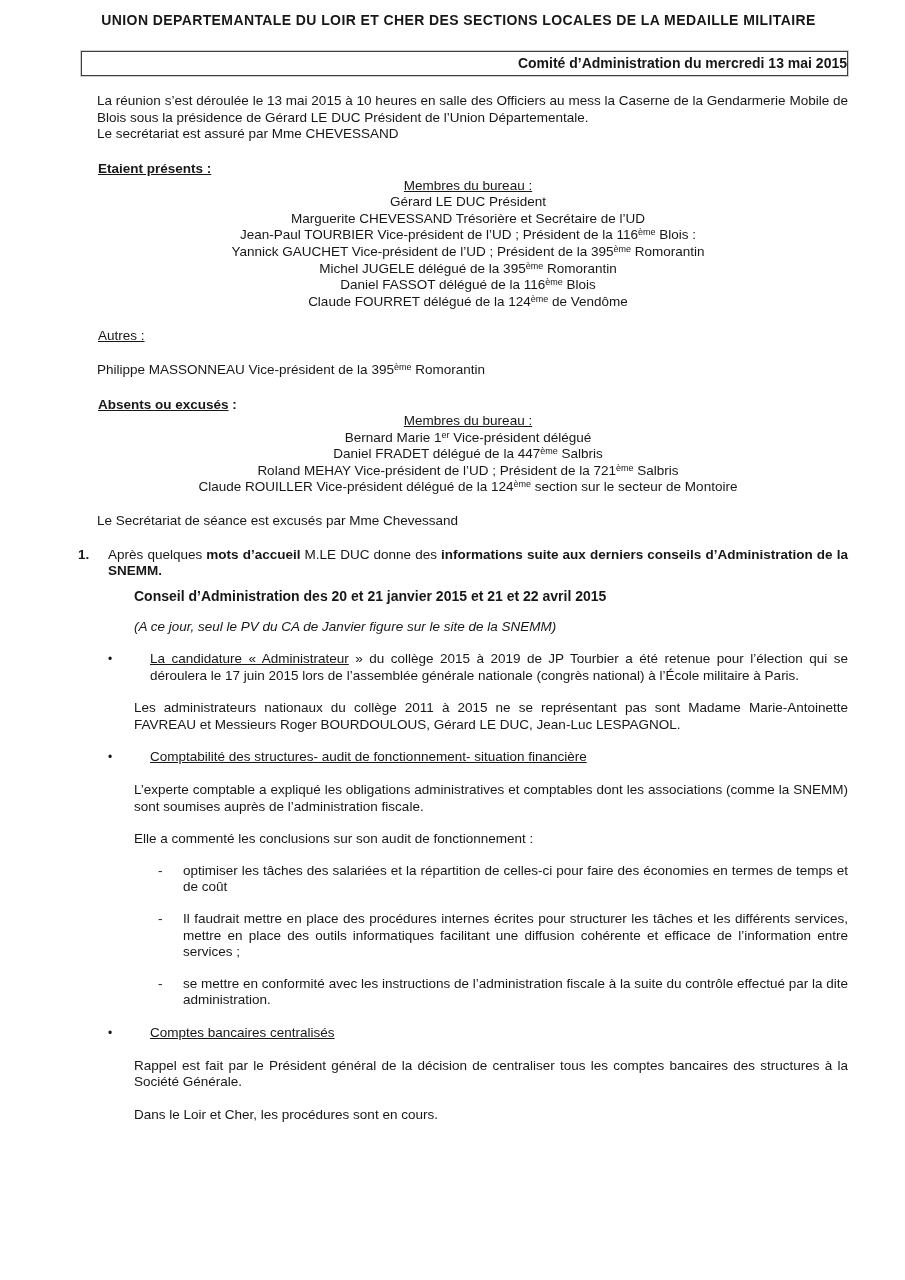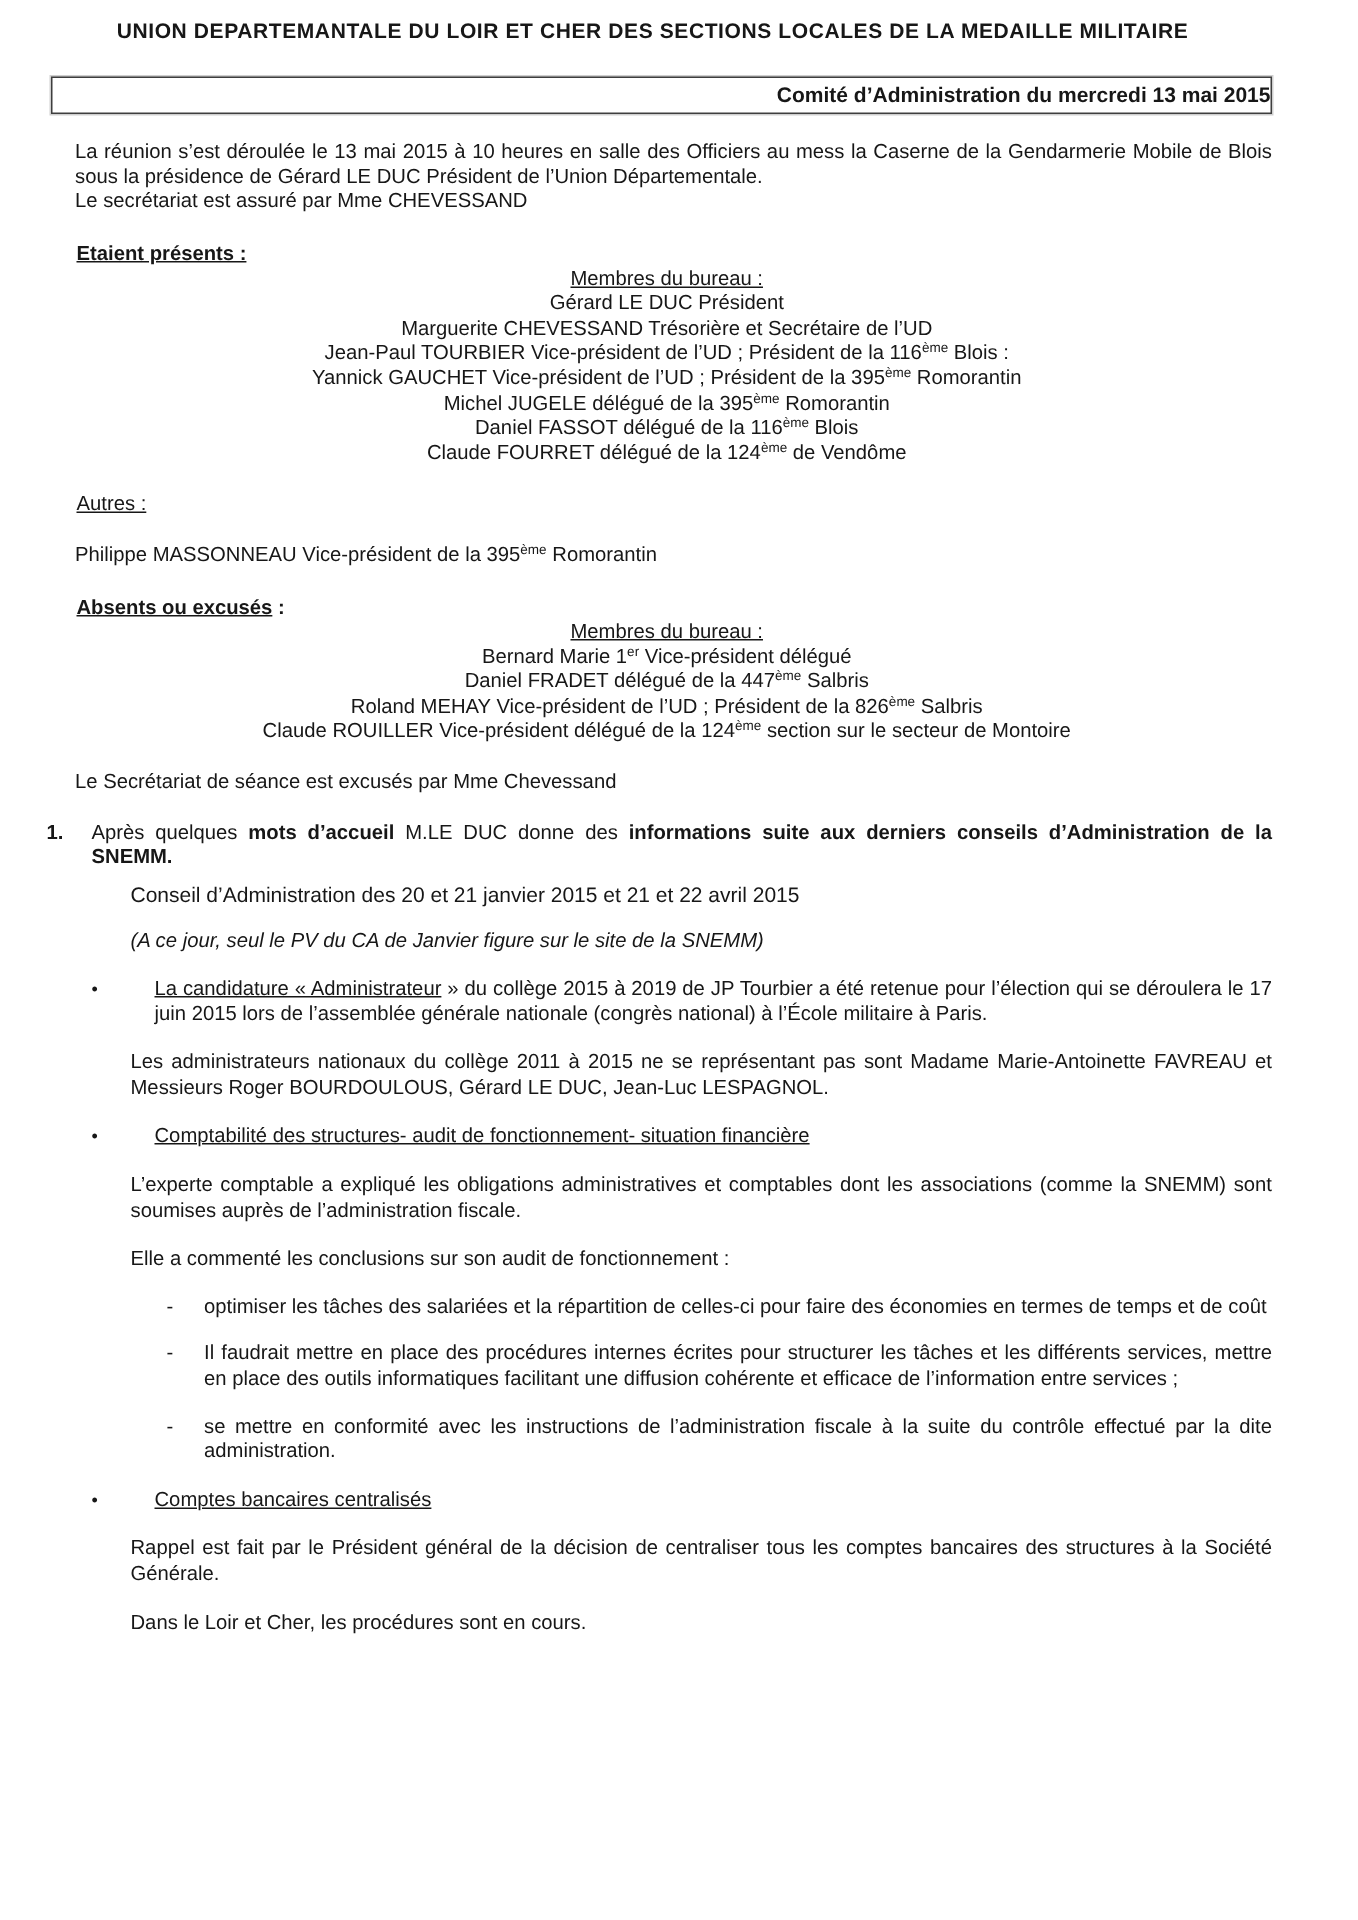--- a/index.html
+++ b/index.html
@@ -10,21 +10,21 @@
     color: #171717;
     font-family: "Liberation Sans", "DejaVu Sans", sans-serif;
     font-size: 13.5px;
     line-height: 16.6px;
     overflow: hidden;
   }
   .page {
     box-sizing: border-box;
     width: 905px;
     height: 1280px;
-    padding: 12px 57px 0 31px;
+    padding: 12px 57px 0 78px;
   }
   .b  { font-weight: bold; }
   .u  { text-decoration: underline; }
   .sup { font-size: 9px; vertical-align: 4.5px; line-height: 0; }
   .just { text-align: justify; }
 
   .doc-title {
     margin: 0 -14px 0 -23px;
     text-align: center;
     font-weight: bold;
@@ -52,21 +52,21 @@
   .num-row .rtext  { flex: 1; }
 
   .bullet-row { margin: 15px 0 0 30px; }
   .bullet-row.g16 { margin-top: 16px; }
   .bullet-row .marker { width: 26px; flex: 0 0 26px; font-size: 12px; }
   .bullet-row .rtext  { flex: 1; margin-left: 16px; }
 
   .dash-row { margin: 15px 0 0 80px; }
   .dash-row .marker { width: 25px; flex: 0 0 25px; }
   .dash-row .rtext  { flex: 1; }
-  .conseil { margin: 8px 0 0 56px; font-weight: normal; font-size: 14px; }
+  .conseil { margin: 8px 0 0 56px; font-weight: bold; font-size: 14px; }
   .note { margin: 15px 0 0 56px; font-style: italic; }
   .sub-para { margin: 16px 0 0 56px; }
 </style>
 </head>
 <body>
 
 <div class="page">
 
   <div class="doc-title">UNION DEPARTEMANTALE DU LOIR ET CHER DES SECTIONS LOCALES DE LA MEDAILLE MILITAIRE</div>
 
@@ -96,21 +96,21 @@
     <div class="line"><span>Philippe MASSONNEAU Vice-président de la 395</span><span class="sup">ème</span><span> Romorantin</span></div>
   </div>
 
   <div class="blk18 b"><span class="u">Absents ou excusés</span><span> :</span></div>
 
   <div class="blk u">Membres du bureau :</div>
 
   <div class="blk">
     <div class="line"><span>Bernard Marie 1</span><span class="sup">er</span><span> Vice-président délégué</span></div>
     <div class="line"><span>Daniel FRADET délégué de la 447</span><span class="sup">ème</span><span> Salbris</span></div>
-    <div class="line"><span>Roland MEHAY Vice-président de l’UD ; Président de la 826</span><span class="sup">ème</span><span> Salbris</span></div>
+    <div class="line"><span>Roland MEHAY Vice-président de l’UD ; Président de la 721</span><span class="sup">ème</span><span> Salbris</span></div>
     <div class="line"><span>Claude ROUILLER Vice-président délégué de la 124</span><span class="sup">ème</span><span> section sur le secteur de Montoire</span></div>
   </div>
 
   <div class="blk17">Le Secrétariat de séance est excusés par Mme Chevessand</div>
 
   <div class="row num-row">
     <span class="marker">1.</span>
     <div class="rtext just"><span>Après quelques </span><span class="b">mots d’accueil</span><span> M.LE DUC donne des </span><span class="b">informations suite aux derniers conseils d’Administration de la SNEMM.</span></div>
   </div>
 

